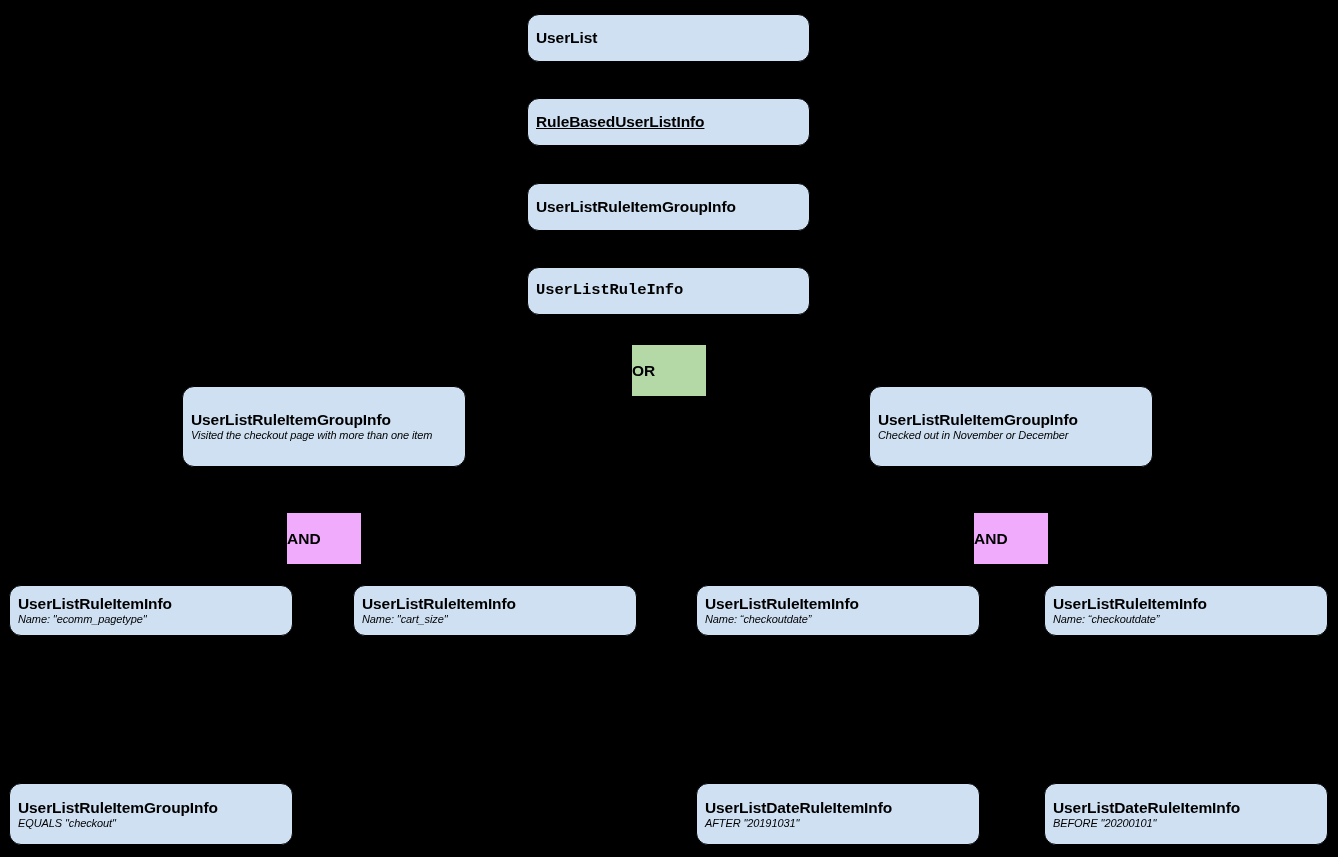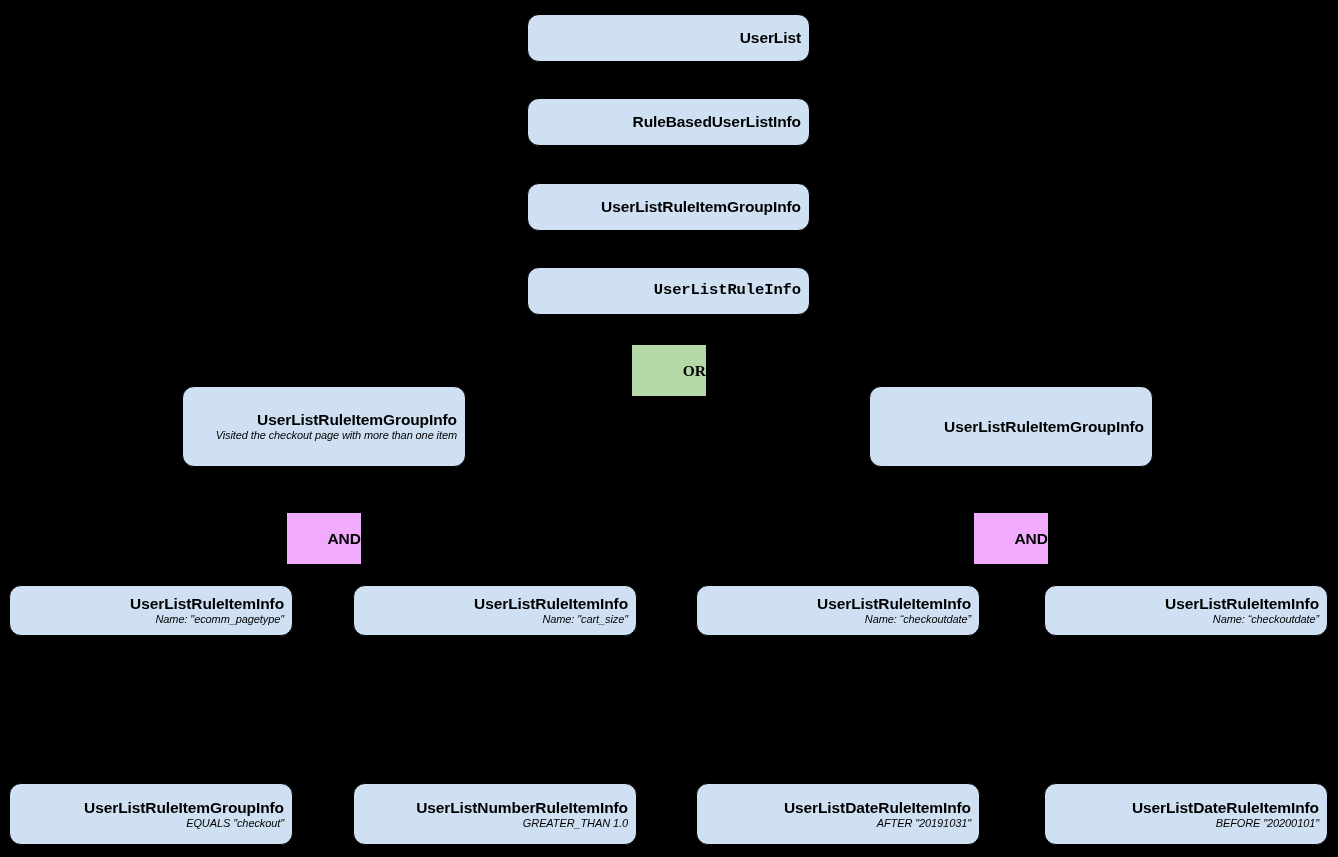--- a/index.html
+++ b/index.html
@@ -25,21 +25,21 @@
     position: absolute;
     left: 0; top: 0;
     width: 1338px;
     height: 857px;
     pointer-events: none;
   }
   .node {
     position: absolute;
     display: flex;
     flex-direction: column;
-    align-items: flex-end;
+    align-items: flex-start;
     justify-content: center;
     text-align: center;
     color: #000000;
     line-height: 1.16;
     border: 1px solid #000000;
     overflow: hidden;
   }
   .class-node {
     background: #cfe0f2;
     border-radius: 12px;
@@ -92,43 +92,44 @@
       <path d="M495,636 L495,783"></path>
       <path d="M838,636 L838,783"></path>
       <path d="M1186,636 L1186,783"></path>
     </g>
   </svg>
 
   <div class="node class-node" style="left:527px; top:14px; width:283px; height:48px;">
     <div class="node-title">UserList</div>
   </div>
 
-  <div class="node class-node" style="left:527px; top:98px; width:283px; height:48px;">
+  <div class="node class-node" style="left:527px; top:98px; width:283px; height:48px;text-decoration:underline;">
     <div class="node-title">RuleBasedUserListInfo</div>
   </div>
 
   <div class="node class-node" style="left:527px; top:183px; width:283px; height:48px;">
     <div class="node-title">UserListRuleItemGroupInfo</div>
   </div>
 
   <div class="node class-node" style="left:527px; top:267px; width:283px; height:48px;font-family:Liberation Mono, monospace;">
     <div class="node-title">UserListRuleInfo</div>
   </div>
 
-  <div class="node op-node" style="left:631px; top:344px; width:76px; height:53px;font-family:Liberation Serif, serif;">
+  <div class="node op-node" style="left:631px; top:344px; width:76px; height:53px;">
     <div class="op-label">OR</div>
   </div>
 
   <div class="node class-node" style="left:182px; top:386px; width:284px; height:81px;">
     <div class="node-title">UserListRuleItemGroupInfo</div>
     <div class="node-sub wrap">Visited the checkout page with more than one item</div>
   </div>
 
   <div class="node class-node" style="left:869px; top:386px; width:284px; height:81px;">
     <div class="node-title">UserListRuleItemGroupInfo</div>
+    <div class="node-sub wrap">Checked out in November or December</div>
   </div>
 
   <div class="node op-node and" style="left:286px; top:512px; width:76px; height:53px;">
     <div class="op-label">AND</div>
   </div>
 
   <div class="node op-node and" style="left:973px; top:512px; width:76px; height:53px;">
     <div class="op-label">AND</div>
   </div>
 
@@ -150,24 +151,20 @@
   <div class="node class-node" style="left:1044px; top:585px; width:284px; height:51px;">
     <div class="node-title">UserListRuleItemInfo</div>
     <div class="node-sub">Name: “checkoutdate”</div>
   </div>
 
   <div class="node class-node" style="left:9px; top:783px; width:284px; height:62px;">
     <div class="node-title">UserListRuleItemGroupInfo</div>
     <div class="node-sub">EQUALS "checkout"</div>
   </div>
 
-  <div class="node class-node" style="left:353px; top:783px; width:284px; height:62px;">
-    <div class="node-title">UserListNumberRuleItemInfo</div>
-    <div class="node-sub">GREATER_THAN 1.0</div>
-  </div>
 
   <div class="node class-node" style="left:696px; top:783px; width:284px; height:62px;">
     <div class="node-title">UserListDateRuleItemInfo</div>
     <div class="node-sub">AFTER "20191031"</div>
   </div>
 
   <div class="node class-node" style="left:1044px; top:783px; width:284px; height:62px;">
     <div class="node-title">UserListDateRuleItemInfo</div>
     <div class="node-sub">BEFORE "20200101"</div>
   </div>

